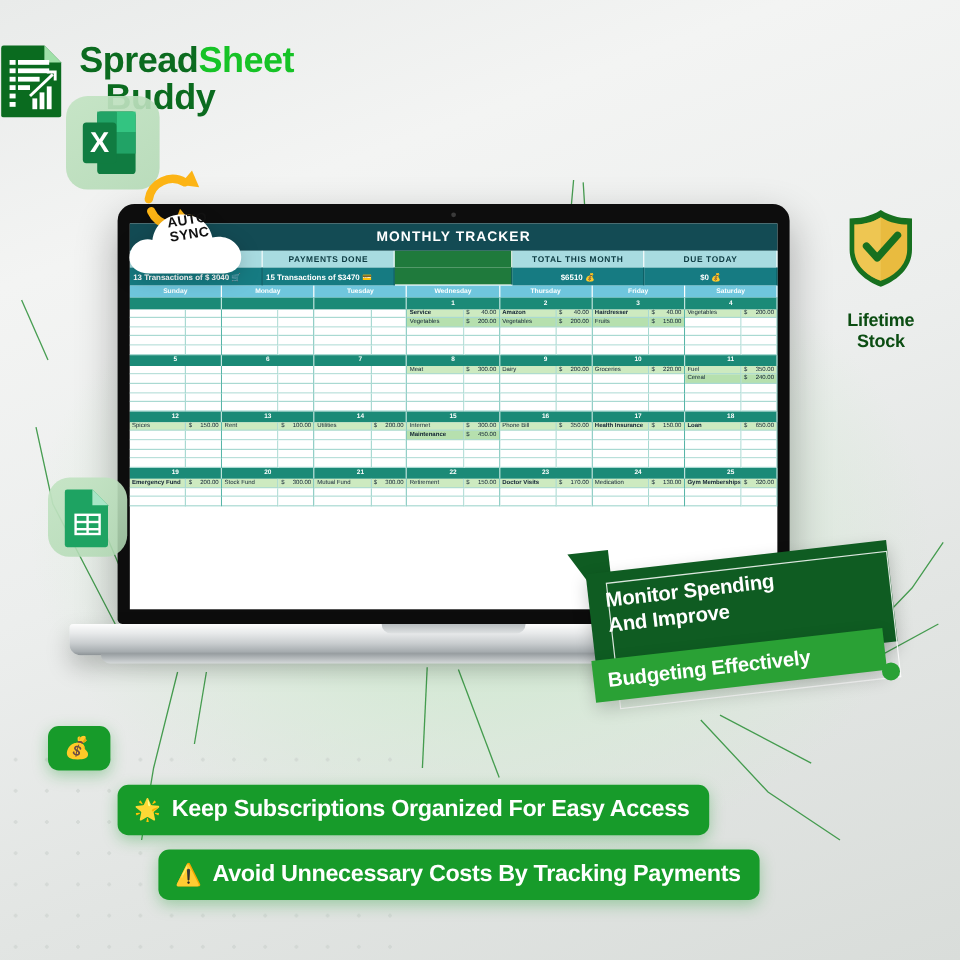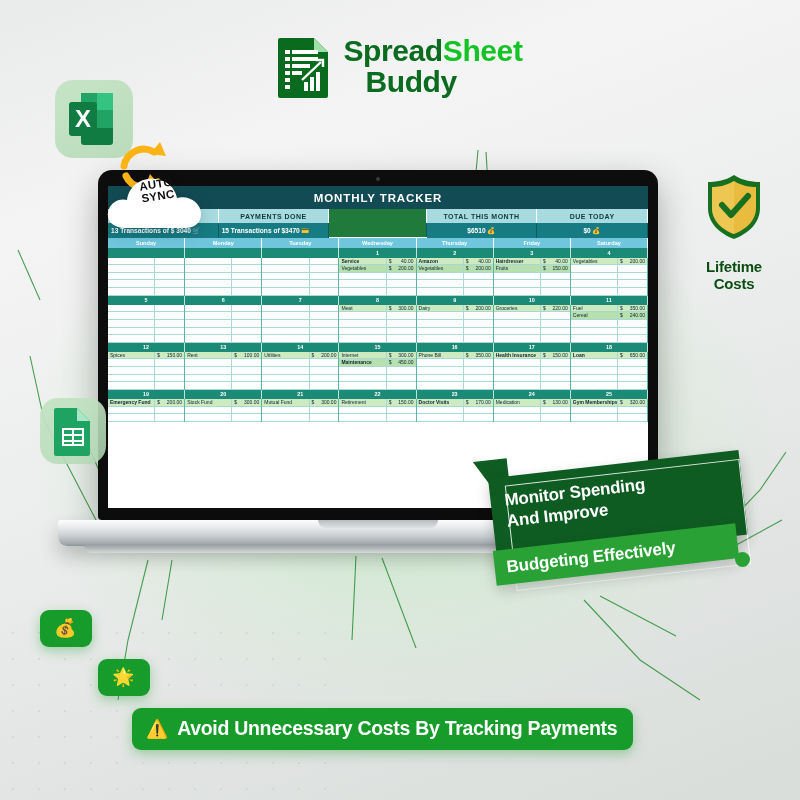--- a/index.html
+++ b/index.html
@@ -19,21 +19,21 @@
     background-image: radial-gradient(#c9cfcb 1.4px, transparent 1.5px);
     background-size: 26px 26px; opacity: .55; pointer-events: none;
   }
 
   
   .lines { position: absolute; inset: 0; pointer-events: none; }
 
   
   .logo-wrap {
     position: absolute; left: 0; right: 0; top: 36px;
-    display: flex; justify-content: center; align-items: center; gap: 12px;
+    display: flex; align-items: center; gap: 12px;
   }
   .logo-mark { width: 54px; height: 62px; flex: none; }
   .logo-text { line-height: 1.02; }
   .logo-l1 { font-size: 30px; font-weight: 800; letter-spacing: -0.4px; }
   .logo-l2 { font-size: 30px; font-weight: 800; color: #0b6b1f; letter-spacing: -0.4px; margin-left: 22px; }
   .w-dark { color: #0b6b1f; }
   .w-light { color: #16c326; }
 
   
   .laptop { position: absolute; left: 98px; top: 170px; width: 560px; }
@@ -1006,21 +1006,21 @@
 
 <div class="lifetime">
   <svg width="62" height="70" viewBox="0 0 62 70">
     <path d="M31 3 C22 9 12 10 5 10 v26 c0 16 13 26 26 31 c13 -5 26 -15 26 -31 V10 c-7 0 -17 -1 -26 -7z" fill="#17701f"></path>
     <path d="M31 9 C23 14 15 15 9 15 v21 c0 13 11 22 22 26 c11 -4 22 -13 22 -26 V15 c-6 0 -14 -1 -22 -6z" fill="#e9bb3f"></path>
     <path d="M31 9 C23 14 15 15 9 15 v21 c0 13 11 22 22 26 z" fill="#f2cf62" opacity=".55"></path>
     <path d="M19 33 l9 10 l17 -19" stroke="#17701f" stroke-width="6" fill="none" stroke-linecap="round" stroke-linejoin="round"></path>
   </svg>
   <div class="lifetime-txt">
     <span>Lifetime</span><br>
-    <span>Costs</span>
+    <span>Stock</span>
   </div>
 </div>
 
 <div class="callout">
   <div class="callout-wedge"></div>
   <div class="ribbon">
     <span>Monitor Spending</span>
     <span>And Improve</span>
   </div>
   <div class="callout-frame"></div>
@@ -1032,20 +1032,21 @@
 
 <div class="pills" id="pills">
     <div class="pill-row r1">
       <div class="pill">
         <span class="emoji">💰</span>
       </div>
     </div>
     <div class="pill-row r2">
       <div class="pill">
         <span class="emoji">🌟</span>
+        <span>Keep Subscriptions Organized For Easy Access</span>
       </div>
     </div>
     <div class="pill-row r3">
       <div class="pill">
         <span class="emoji">⚠️</span>
         <span>Avoid Unnecessary Costs By Tracking Payments</span>
       </div>
     </div>
   </div>
 

